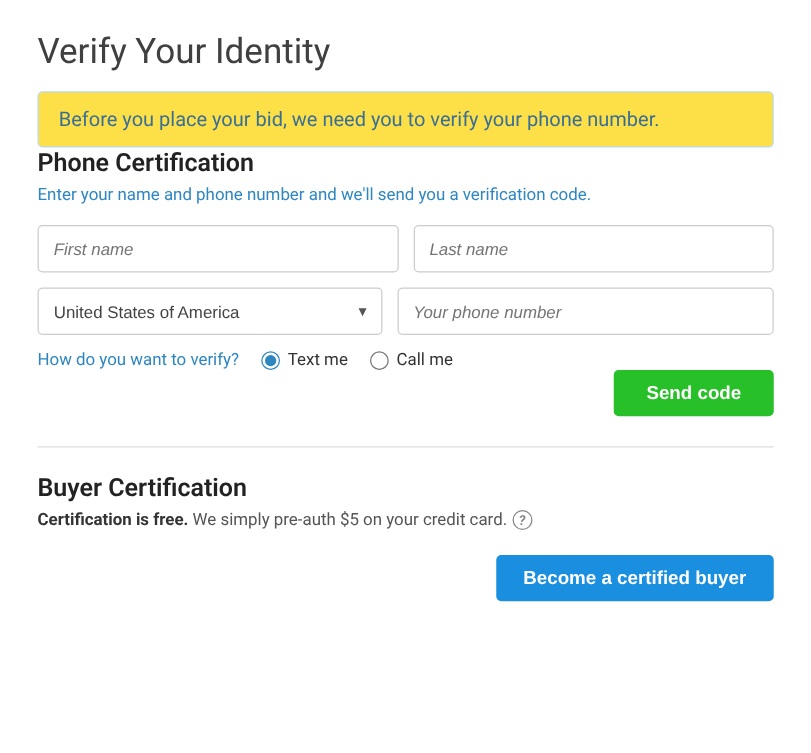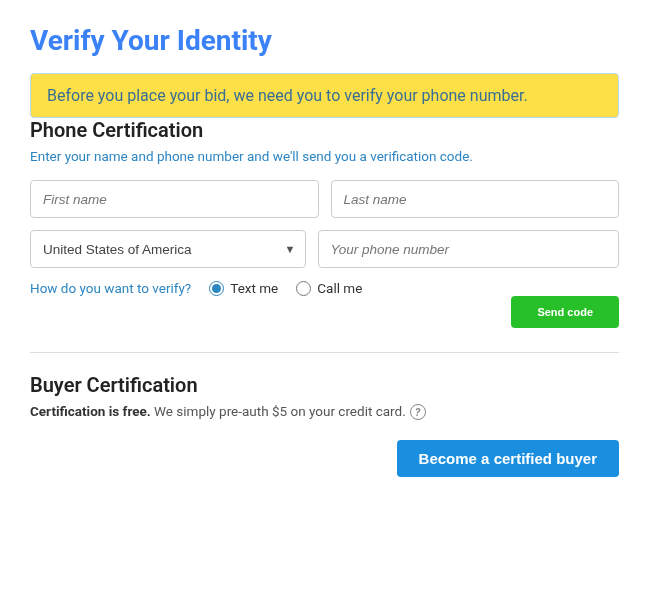--- a/index.html
+++ b/index.html
@@ -7,22 +7,22 @@
       font-family: -apple-system, BlinkMacSystemFont, 'Segoe UI', Roboto, sans-serif;
       background: #fff;
       color: #333;
       width: 649px;
       min-height: 602px;
       padding: 24px 30px;
     }
 
     .page-title {
       font-size: 28px;
-      font-weight: 700;
-      color: #3b82f6;
+      font-weight: 400;
+      color: #404040;
       margin-bottom: 16px;
     }
 
     .info-banner {
       background: #fde047;
       border: 1px solid #b8d9ee;
       border-radius: 4px;
       padding: 12px 16px;
       font-size: 16px;
       color: #3a6f95;
@@ -131,21 +131,21 @@
       justify-content: flex-end;
       margin-bottom: 8px;
     }
 
     .send-code-btn {
       background: #28c028;
       color: #fff;
       border: none;
       border-radius: 4px;
       padding: 10px 26px;
-      font-size: 11px;
+      font-size: 15px;
       font-weight: 600;
       cursor: pointer;
       transition: background 0.2s;
     }
 
     .divider {
       border: none;
       border-top: 1px solid #ddd;
       margin: 20px 0 20px 0;
     }

